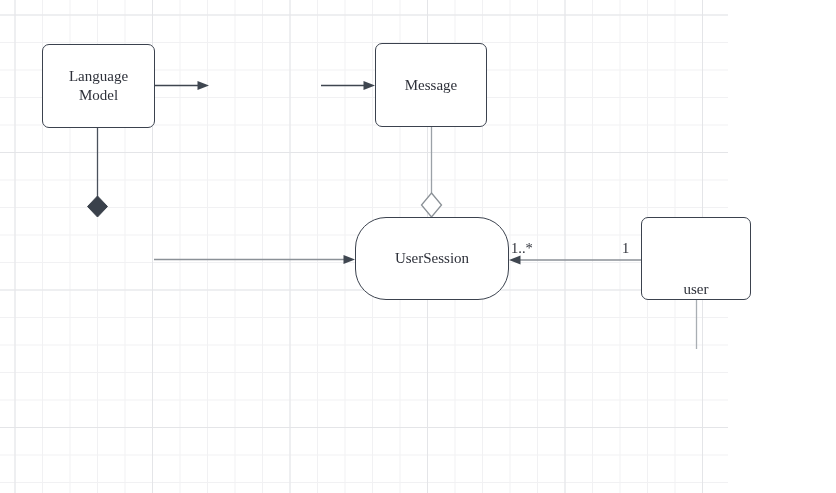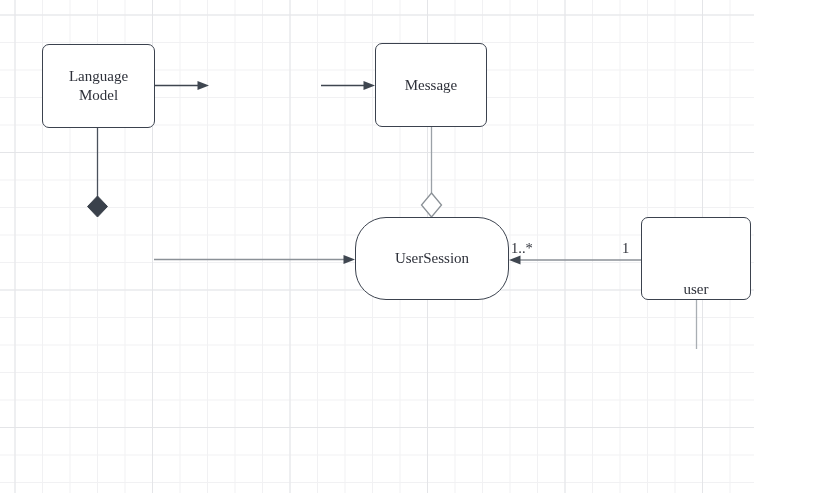--- a/index.html
+++ b/index.html
@@ -19,21 +19,20 @@
       linear-gradient(#e4e5e8 1px, transparent 1px),
       linear-gradient(90deg, #e4e5e8 1px, transparent 1px),
       linear-gradient(#f1f1f3 1px, transparent 1px),
       linear-gradient(90deg, #f1f1f3 1px, transparent 1px);
     background-size:
       137.5px 137.5px,
       137.5px 137.5px,
       27.5px 27.5px,
       27.5px 27.5px;
     background-position: 14.5px 14.5px;
-    padding-left: 26px;
   }
   svg.edges {
     position: absolute;
     left: 0;
     top: 0;
     width: 836px;
     height: 493px;
   }
   .node {
     position: absolute;

